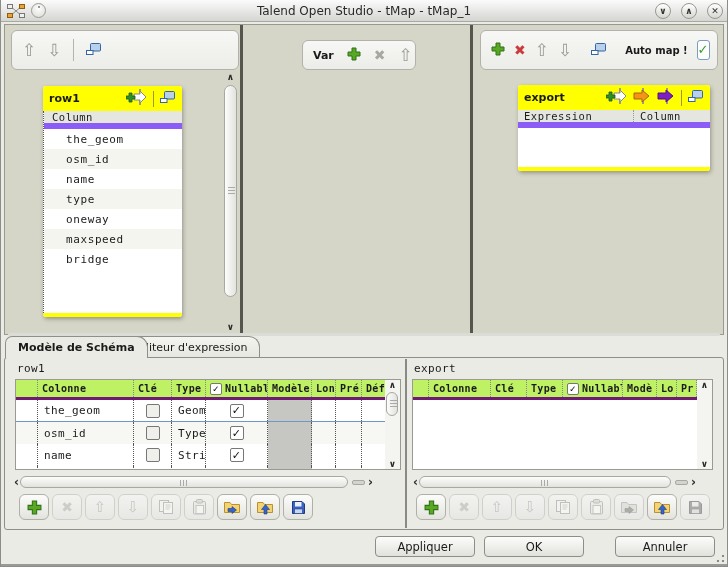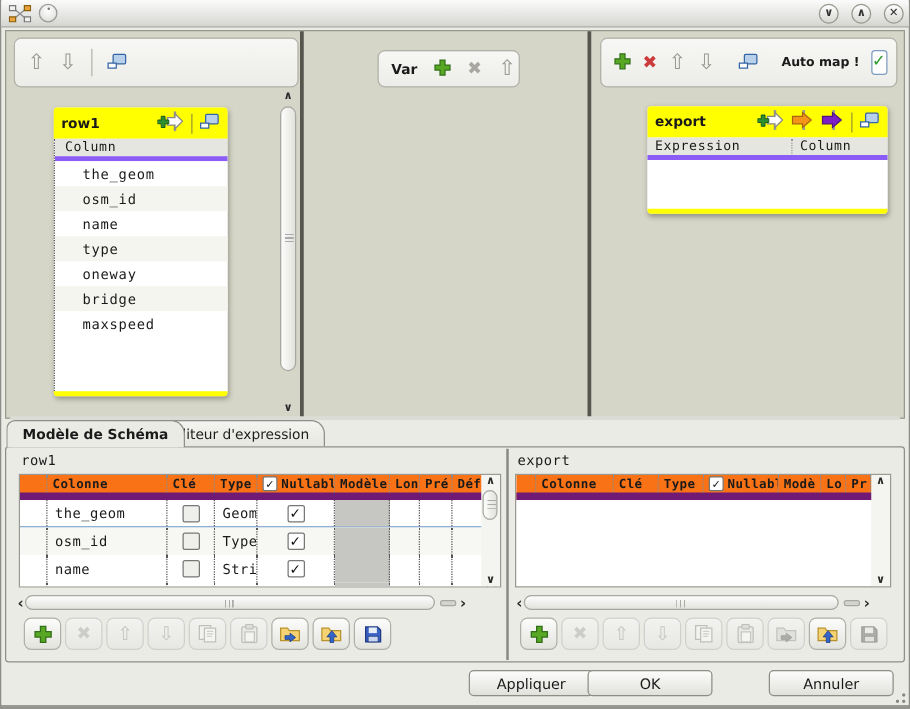--- a/index.html
+++ b/index.html
@@ -39,21 +39,21 @@
     font-size:13px; text-align:center; line-height:18px; }
 
   
   .map-table { position:absolute; display:flex; flex-direction:column; background:#fff;
     border-radius:3px; box-shadow:1px 2px 4px rgba(50,50,40,.4); }
   .map-head { height:25px; background:#ffff00; display:flex; align-items:center; gap:5px;
     padding:0 6px; border-radius:3px 3px 0 0; }
   .map-head .t { font-weight:bold; font-size:11px; flex:1; }
   .ysep { width:1px; height:16px; background:#9a9a30; }
   .map-mid { flex:1; display:flex; flex-direction:column; border-left:1px dotted #555; }
-  .map-colhead { height:18px; background:#e6e6e1; border-bottom:4px solid #8b5cf6;
+  .map-colhead { height:18px; background:#e6e6e1; border-bottom:6px solid #8b5cf6;
     display:flex; align-items:center; padding-left:8px; font-size:10.5px; letter-spacing:.5px; }
   .map-body { flex:1; background:#fff; }
   .map-row { height:20px; display:flex; align-items:center; padding-left:22px;
     font-size:11px; letter-spacing:.6px; }
   .map-body .map-row:nth-child(even) { background:#f5f5f0; }
   .map-foot { height:4px; background:#ffff00; border-radius:0 0 3px 3px; }
   .exp-colhead { display:flex; padding-left:0; }
   .exp-colhead .h1 { width:116px; padding-left:6px; border-right:1px dotted #999; }
   .exp-colhead .h2 { padding-left:6px; }
 
@@ -81,21 +81,21 @@
     background:linear-gradient(#f4f4f0,#e7e7e1); z-index:3; font-size:11px; white-space:nowrap; }
   .tab.active { font-weight:bold; background:#ebebe6; height:22px; z-index:4; }
 
   .tabpanel { position:absolute; left:4px; top:357px; width:720px; height:173px;
     background:#ebebe6; border:1px solid #8f8f89; border-radius:3px; }
   .grp-title { position:absolute; font-size:11px; letter-spacing:.4px; }
   .grp-sep { position:absolute; top:1px; width:2px; height:169px; background:#8a8a84; }
 
   
   .sch-table { position:absolute; background:#fff; border:1px solid #9a9a92; overflow:hidden; }
-  .sch-head { display:flex; height:20px; background:#f97316; border-bottom:6px solid #701a75; }
+  .sch-head { display:flex; height:20px; background:#bef264; border-bottom:3px solid #701a75; }
   .sch-head .hc { border-right:1px dotted #888; display:flex; align-items:center; gap:3px;
     padding-left:4px; font-weight:bold; font-size:10px; letter-spacing:.3px;
     overflow:hidden; white-space:nowrap; flex:none; }
   .sch-row { display:flex; height:22px; background:#fff; }
   .sch-body .sch-row:first-child { border-bottom:1px solid #6e96c8; }
   .sch-body .sch-row:nth-child(even) { background:#f7f7f3; }
   .sch-row .c { border-right:1px dotted #555; overflow:hidden; display:flex; align-items:center;
     padding-left:6px; white-space:nowrap; font-size:11px; letter-spacing:.4px; flex:none; }
   .c.center { justify-content:center; padding-left:0; }
   .c.gray { background:#c6c6c2; }
@@ -135,20 +135,21 @@
   <span class="app-icon">
     <svg width="18" height="14" viewBox="0 0 18 14">
       <path d="M3 2 L15 12 M15 2 L3 12" stroke="#8a8a8a" stroke-width="1" fill="none"></path>
       <rect x="0.5" y="0.5" width="5" height="4" fill="#f0f0f0" stroke="#777"></rect>
       <rect x="12.5" y="0.5" width="5" height="4" fill="#e8a33d" stroke="#8a6010"></rect>
       <rect x="0.5" y="9.5" width="5" height="4" fill="#e8a33d" stroke="#8a6010"></rect>
       <rect x="12.5" y="9.5" width="5" height="4" fill="#f0f0f0" stroke="#777"></rect>
     </svg>
   </span>
   <span class="menu-btn"></span>
+  <span class="title-text">Talend Open Studio - tMap - tMap_1</span>
   <span class="winbtn" style="left:654px">∨</span>
   <span class="winbtn" style="left:680px">∧</span>
   <span class="winbtn" style="left:706px">✕</span>
 </div>
 
 <div class="mapper">
 
   <div class="tb-box" style="left:6px;top:5px;width:228px">
     <span class="hollow">⇧</span>
     <span class="hollow">⇩</span>
@@ -226,22 +227,22 @@
     </div>
     <div class="map-mid">
       <div class="map-colhead mono">Column</div>
       <div class="map-body">
 
       <div class="map-row mono">the_geom</div>
           <div class="map-row mono">osm_id</div>
           <div class="map-row mono">name</div>
           <div class="map-row mono">type</div>
           <div class="map-row mono">oneway</div>
+          <div class="map-row mono">maxspeed</div>
           <div class="map-row mono">bridge</div>
-          <div class="map-row mono">maxspeed</div>
         </div>
     </div>
     <div class="map-foot"></div>
   </div>
 
   <div class="map-table" style="left:513px;top:60px;width:192px;height:86px">
     <div class="map-head">
       <span class="t">export</span>
       <span>
         <svg width="22" height="16" viewBox="0 0 22 16">
@@ -528,15 +529,15 @@
       <svg width="15" height="15" viewBox="0 0 15 15">
           <path d="M1.5 1.5h9.5l2.5 2.5v9.5H1.5z" fill="#3a62c4" stroke="#1f3a80"></path>
           <rect x="4" y="2" width="6.5" height="4.5" fill="#e8eef8"></rect>
           <rect x="3.5" y="9" width="8" height="4.5" fill="#c8d6ee" stroke="#1f3a80" stroke-width="0.6"></rect>
         </svg>
       </span>
   </div>
 </div>
 
 <div class="fbtn" style="left:375px">Appliquer</div>
-<div class="fbtn" style="left:470px">OK</div>
+<div class="fbtn" style="left:484px">OK</div>
 <div class="fbtn" style="left:615px">Annuler</div>
 <div class="resize-grip"></div>
 
 </body></html>

